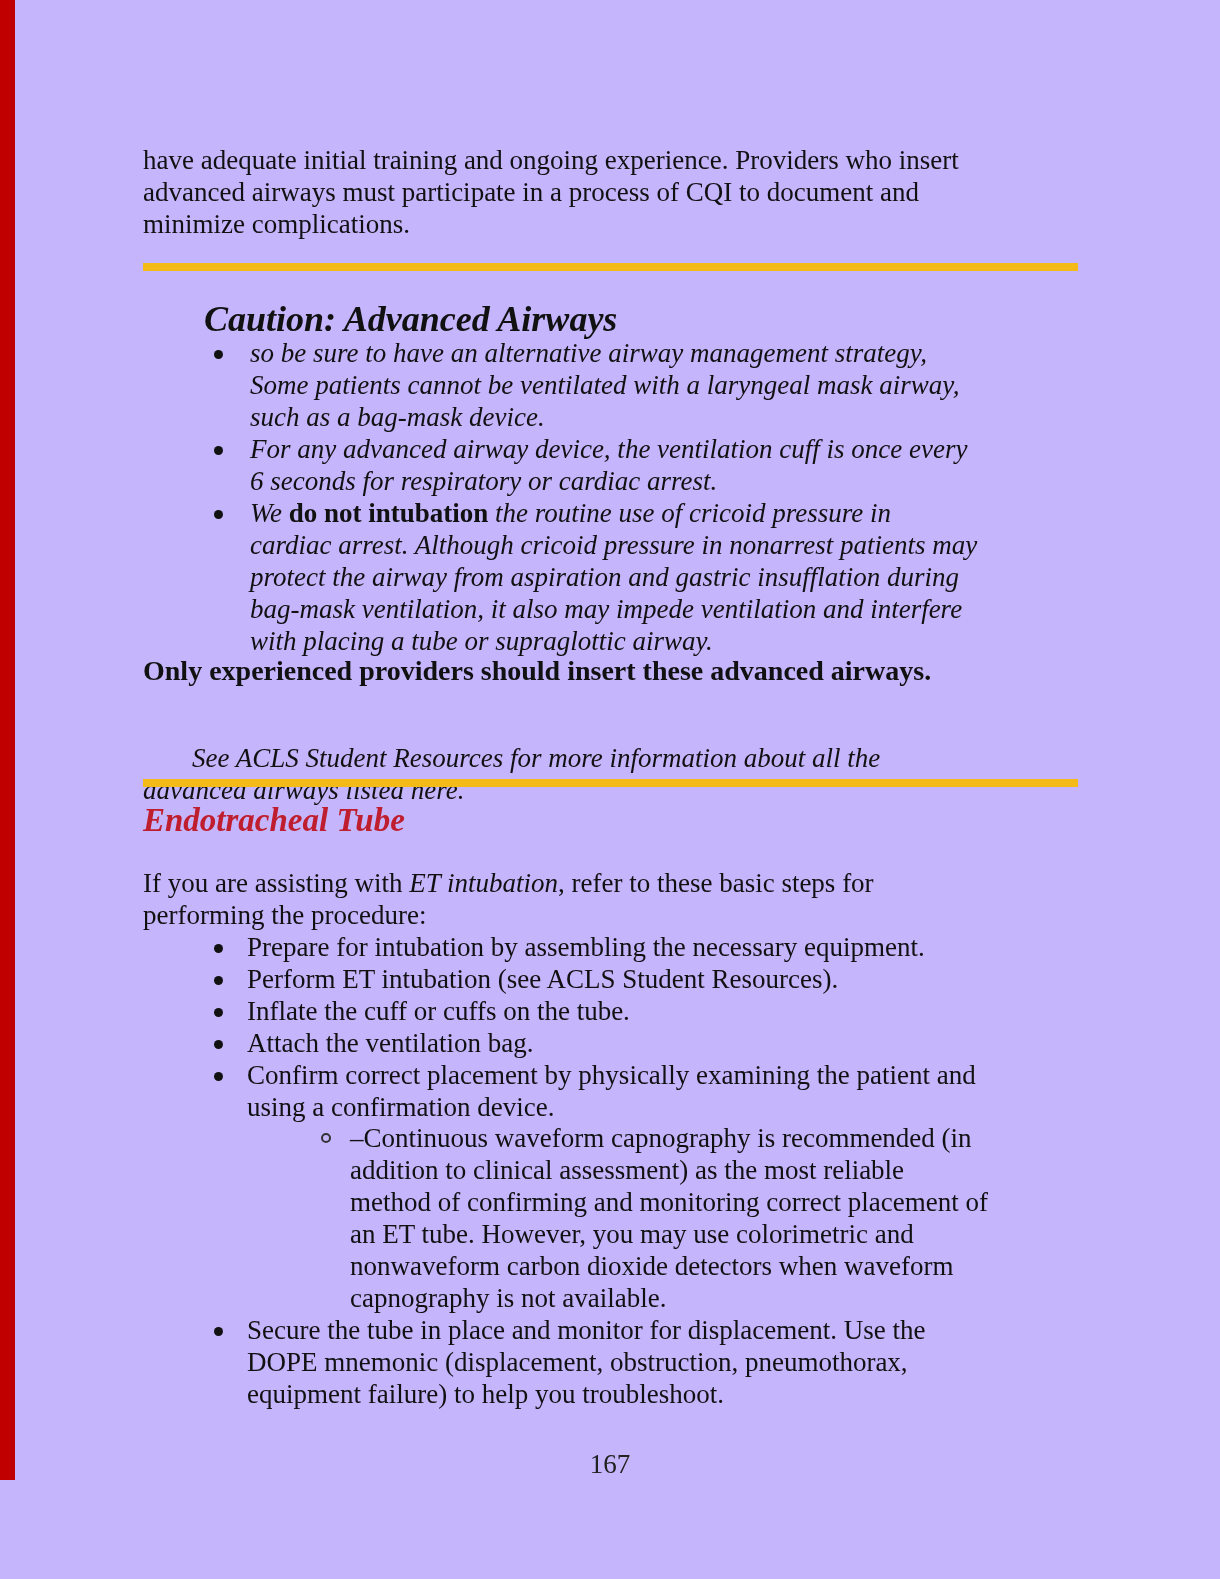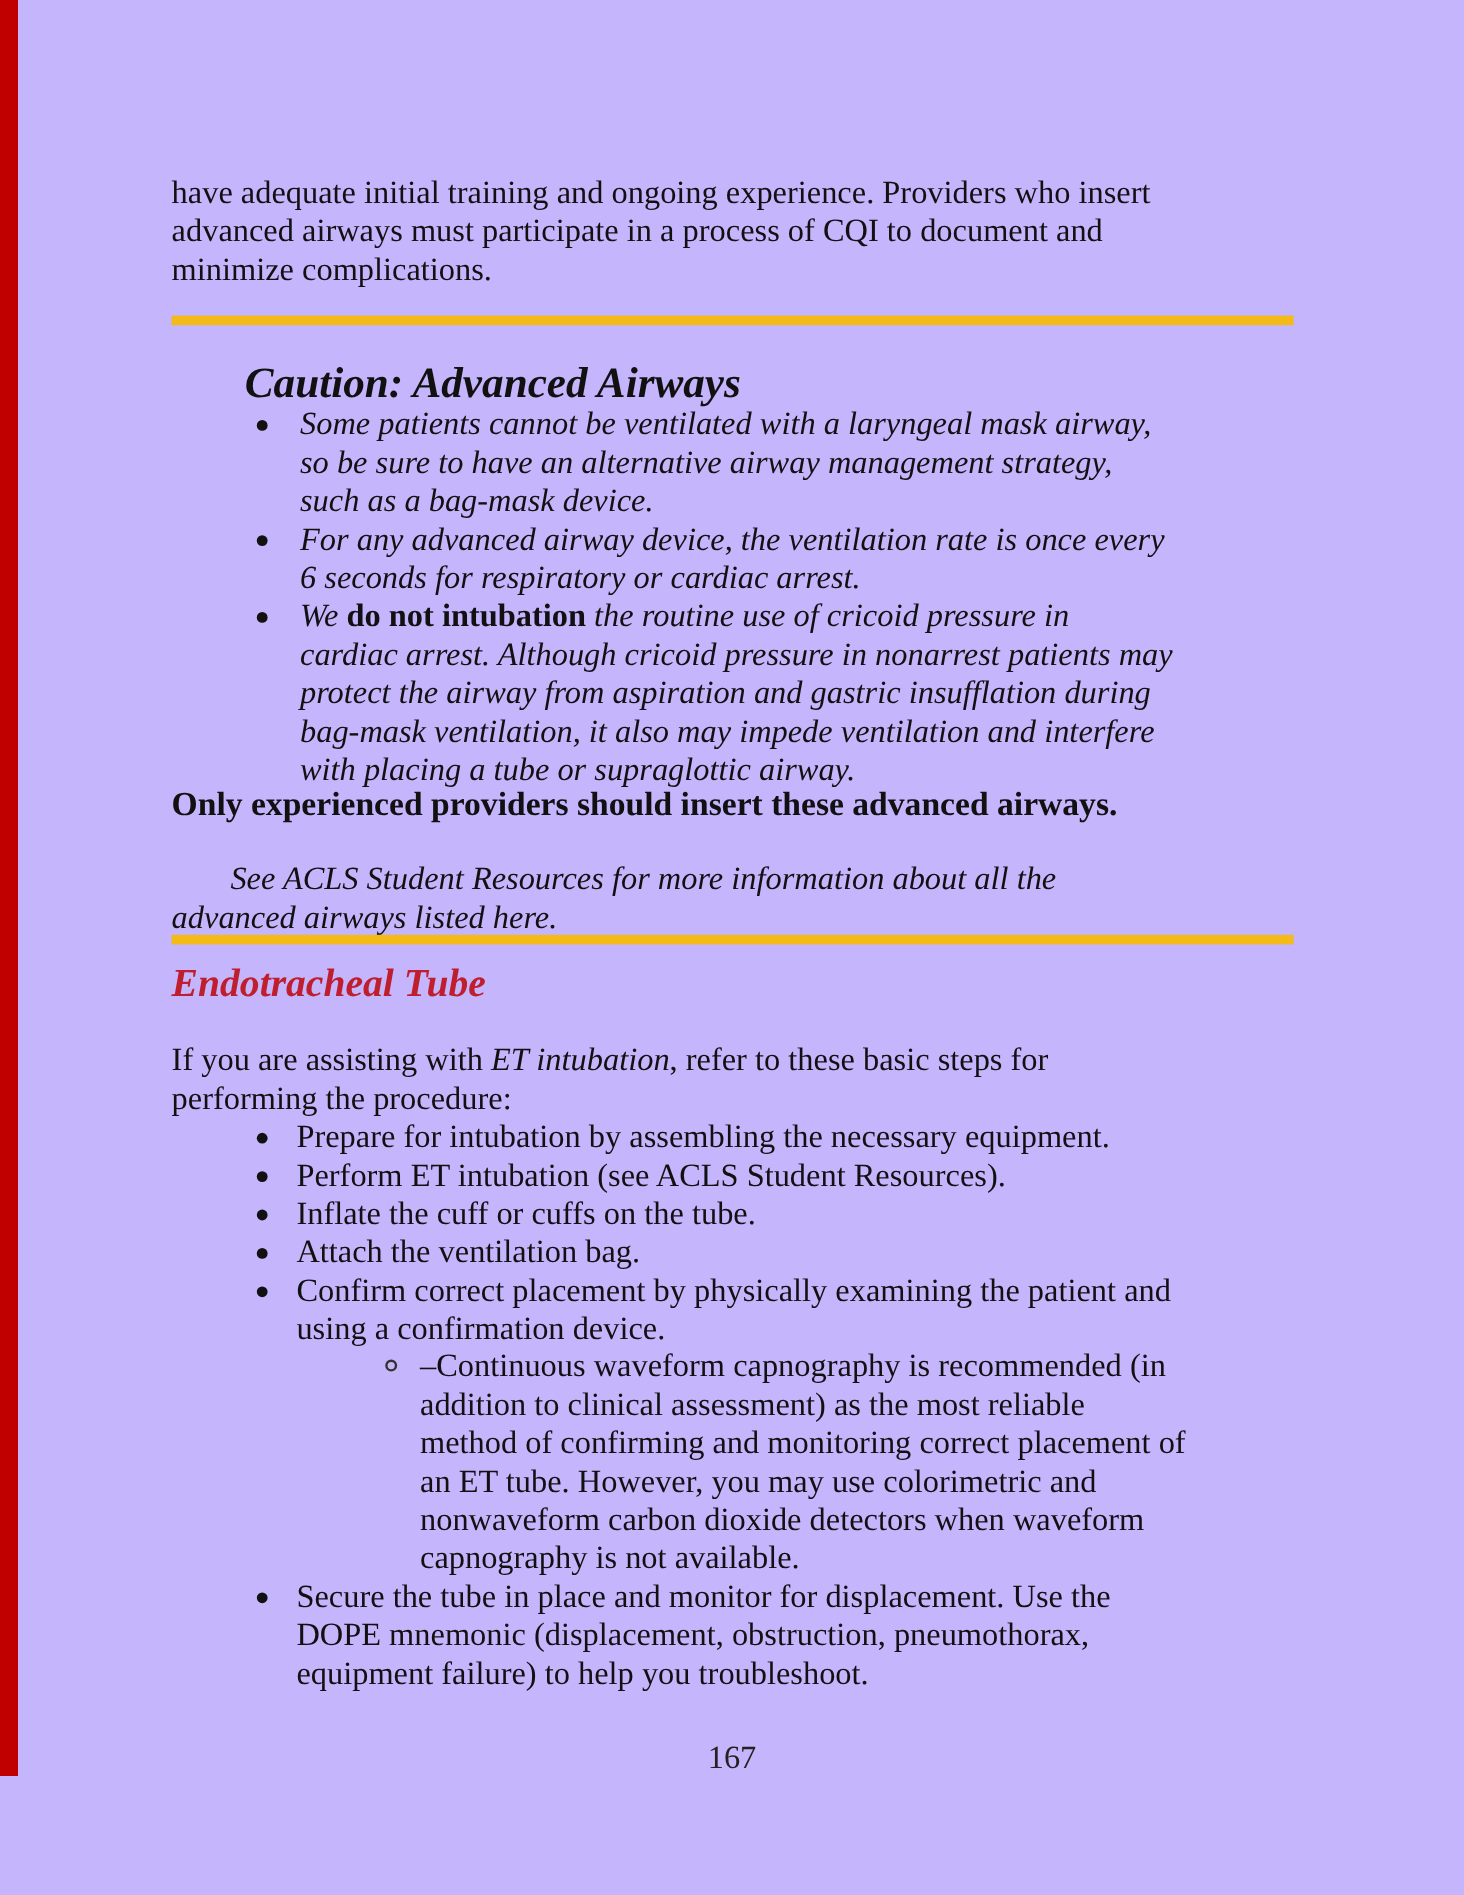--- a/index.html
+++ b/index.html
@@ -23,21 +23,21 @@
   .bolditalic{font-weight:bold;font-style:italic;}
   .caution-title{font-size:36px;line-height:32px;white-space:nowrap;}
   .only-line{font-size:28px;line-height:32px;font-weight:bold;white-space:nowrap;}
   .section-title{font-size:33px;line-height:38px;font-weight:bold;font-style:italic;color:#BE1E2D;white-space:nowrap;}
   .bullet-row{display:flex;align-items:flex-start;}
   .marker-col{flex:0 0 36px;}
   .marker-col-et{flex:0 0 33px;}
   .marker-col-sub{flex:0 0 29px;}
   .dot{display:block;width:9px;height:9px;border-radius:50%;background:#111111;margin-top:13px;}
   .circ{display:block;width:10px;height:10px;border-radius:50%;border:2px solid #333333;background:transparent;margin-top:11px;box-sizing:border-box;}
-  .indent-first{padding-left:49px;}
+  .indent-first{padding-left:49px;margin-top:26px;}
   .page-num{position:absolute;left:0;top:1451px;width:1220px;text-align:center;font-size:27px;line-height:26px;color:#222222;}
 </style>
 </head>
 <body>
 
 <div class="page">
 
   <div class="edge-bar"></div>
 
   <div class="block" style="top:144px;left:143px;width:945px;">
@@ -50,32 +50,32 @@
 
   <div class="block caution-title bolditalic" style="top:303px;left:204px;">Caution: Advanced Airways</div>
 
   <div class="block" style="top:337px;left:214px;width:900px;">
 
     <div class="bullet-row">
       <span class="marker-col">
           <span class="dot"></span>
         </span>
       <div class="it">
+        <div class="line">so be sure to have an alternative airway management strategy,</div>
         <div class="line">Some patients cannot be ventilated with a laryngeal mask airway,</div>
-        <div class="line">so be sure to have an alternative airway management strategy,</div>
         <div class="line">such as a bag-mask device.</div>
       </div>
     </div>
 
     <div class="bullet-row">
       <span class="marker-col">
           <span class="dot"></span>
         </span>
       <div class="it">
-        <div class="line">For any advanced airway device, the ventilation rate is once every</div>
+        <div class="line">For any advanced airway device, the ventilation cuff is once every</div>
         <div class="line">6 seconds for respiratory or cardiac arrest.</div>
       </div>
     </div>
 
     <div class="bullet-row">
       <span class="marker-col">
           <span class="dot"></span>
         </span>
       <div>
         <div class="line"><span class="it">We </span><span class="bd">do not intubation</span><span class="it"> the routine use of cricoid pressure in</span></div>

